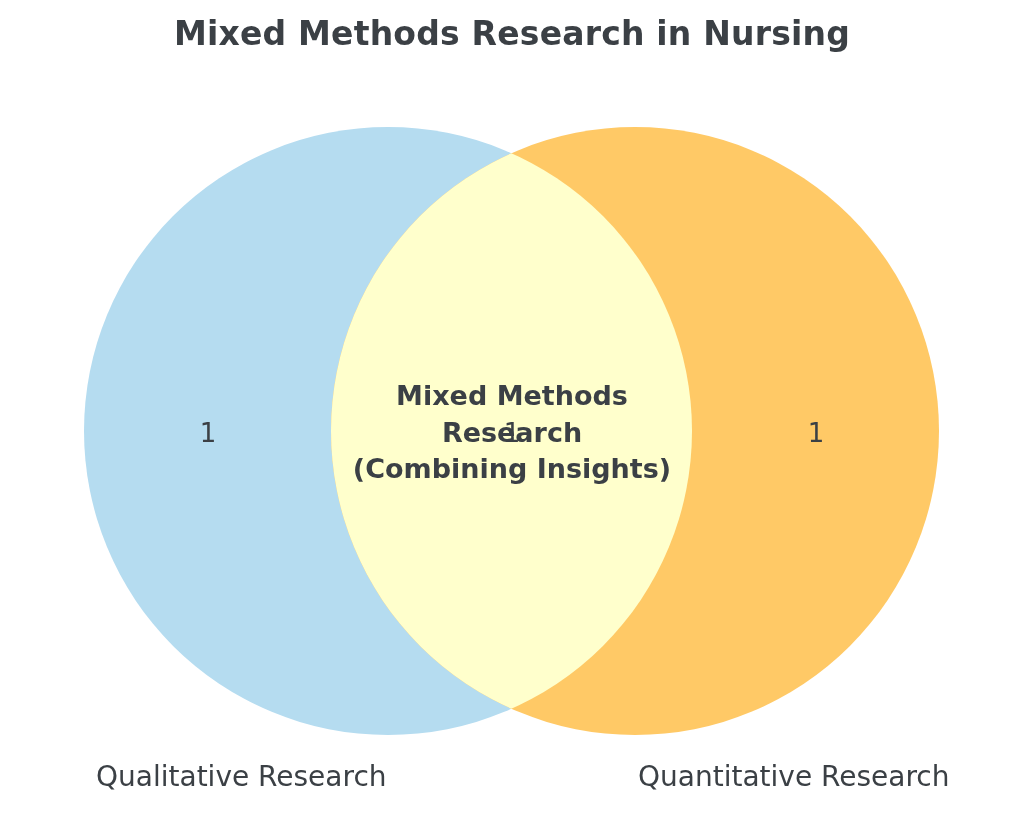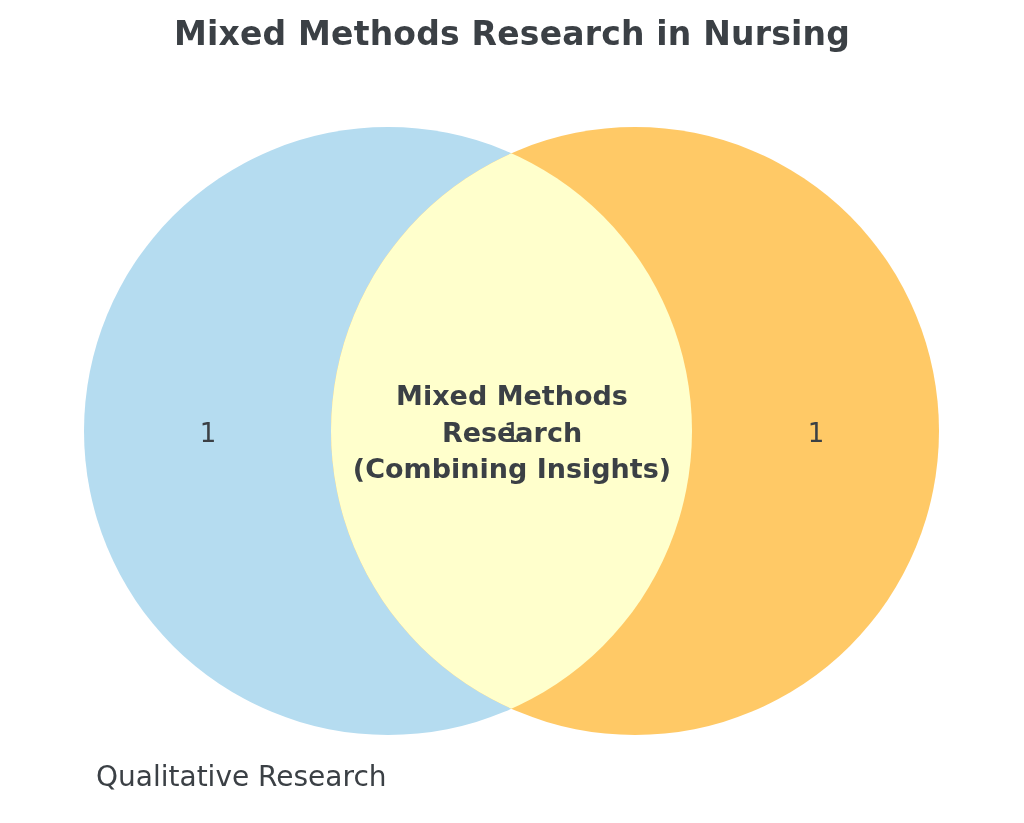--- a/index.html
+++ b/index.html
@@ -113,14 +113,15 @@
   <div class="region-count right">1</div>
 
   <div class="intersection-label">
     <span class="line">Mixed Methods</span>
     <span class="line">Research</span>
     <span class="line">(Combining Insights)</span>
   </div>
 
   <div class="set-label left">Qualitative Research</div>
 
+  <div class="set-label right">Quantitative Research</div>
 
 </div>
 
 </body></html>

